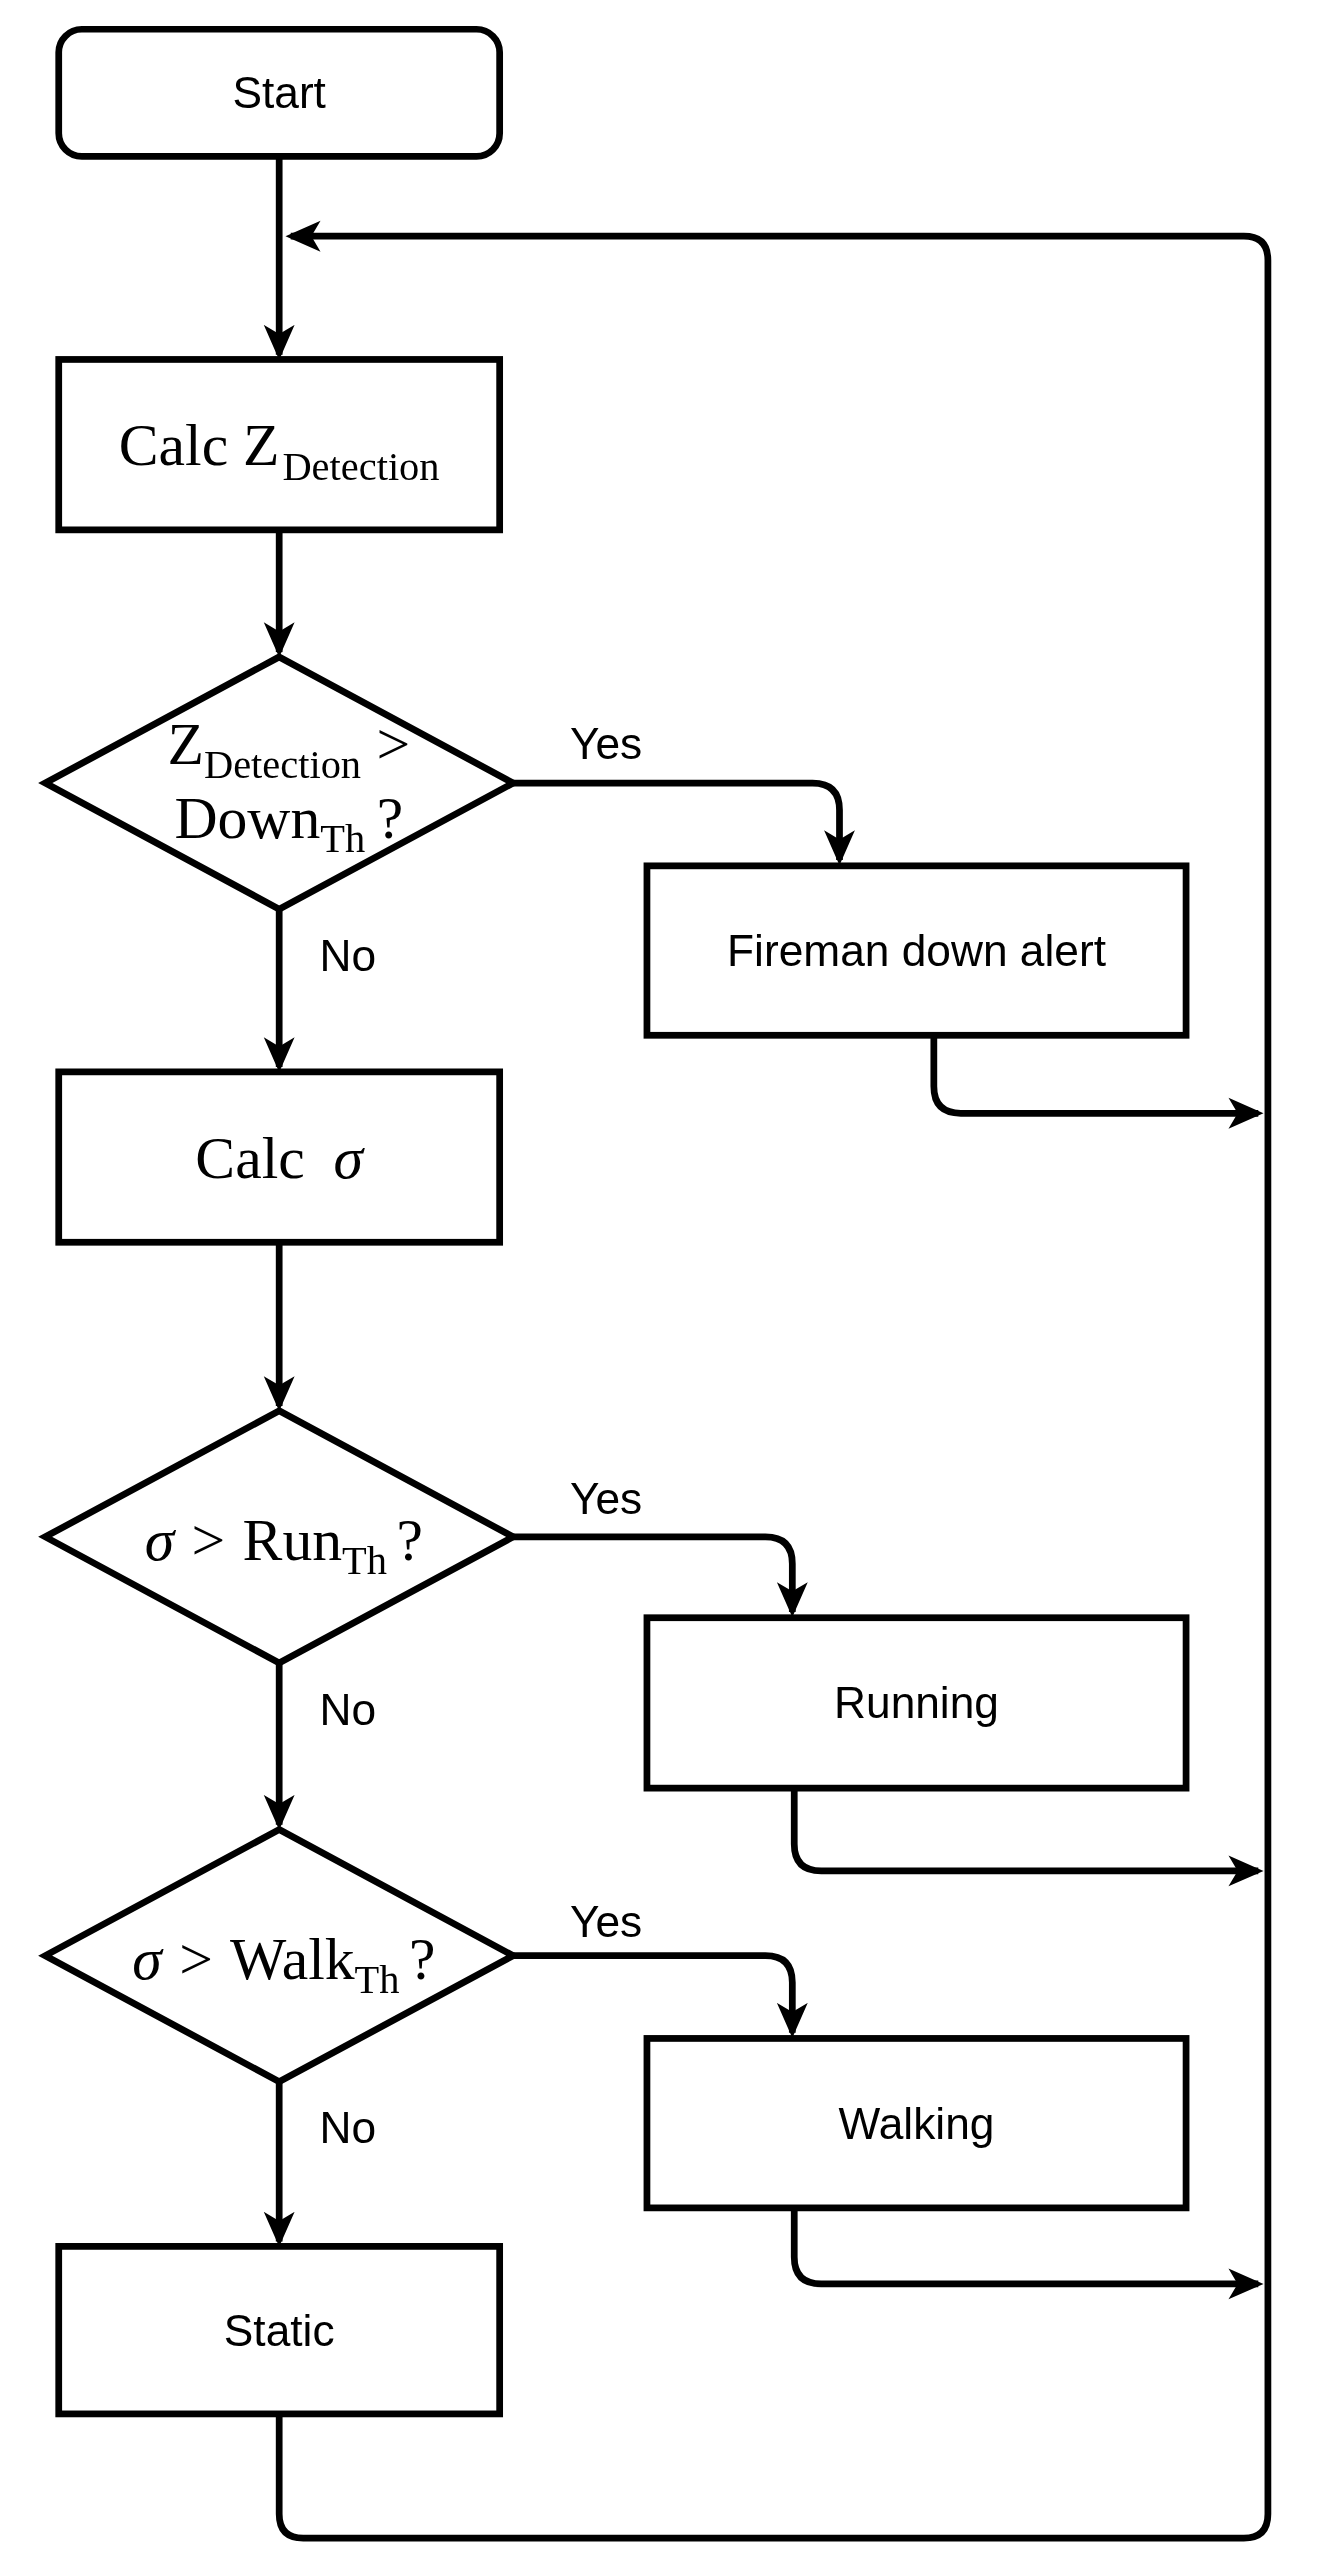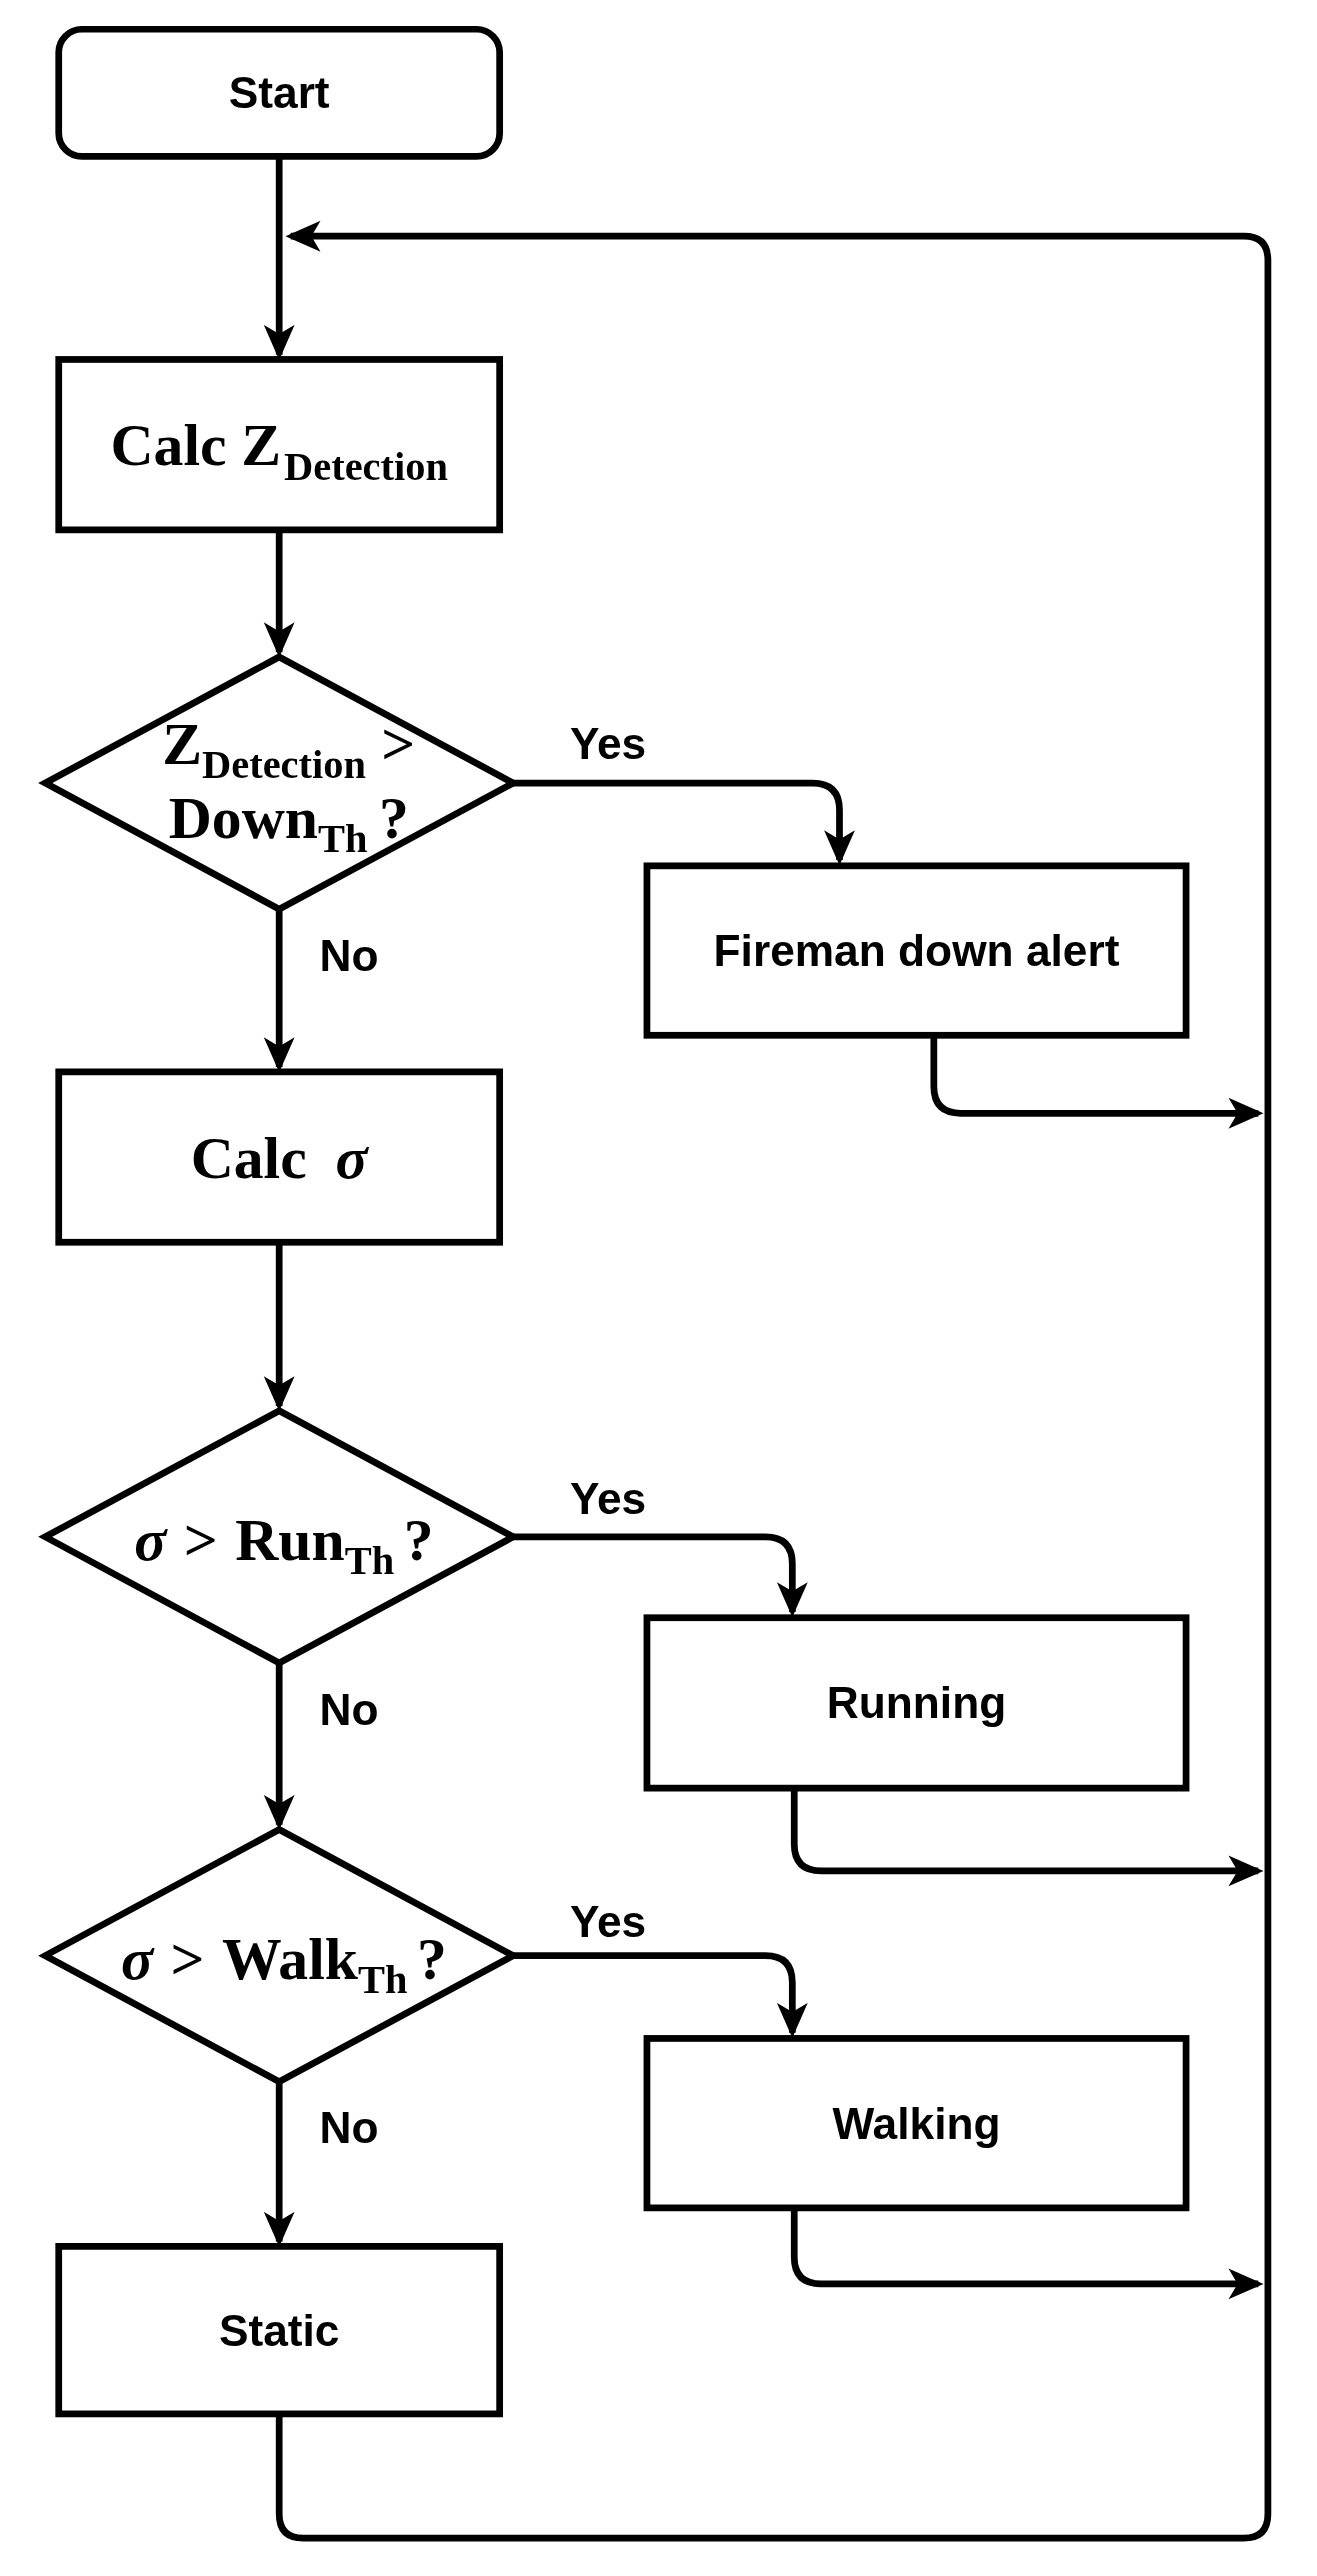--- a/index.html
+++ b/index.html
@@ -5,21 +5,20 @@
   html, body {
     margin: 0;
     padding: 0;
     background: #ffffff;
   }
   .canvas {
     width: 1317px;
     height: 2576px;
     background: #ffffff;
     position: relative;
-    font-weight: bold;
   }
   svg { display: block; }
 
   .shape {
     fill: #ffffff;
     stroke: #000000;
     stroke-width: 7;
   }
   .edge {
     fill: none;

